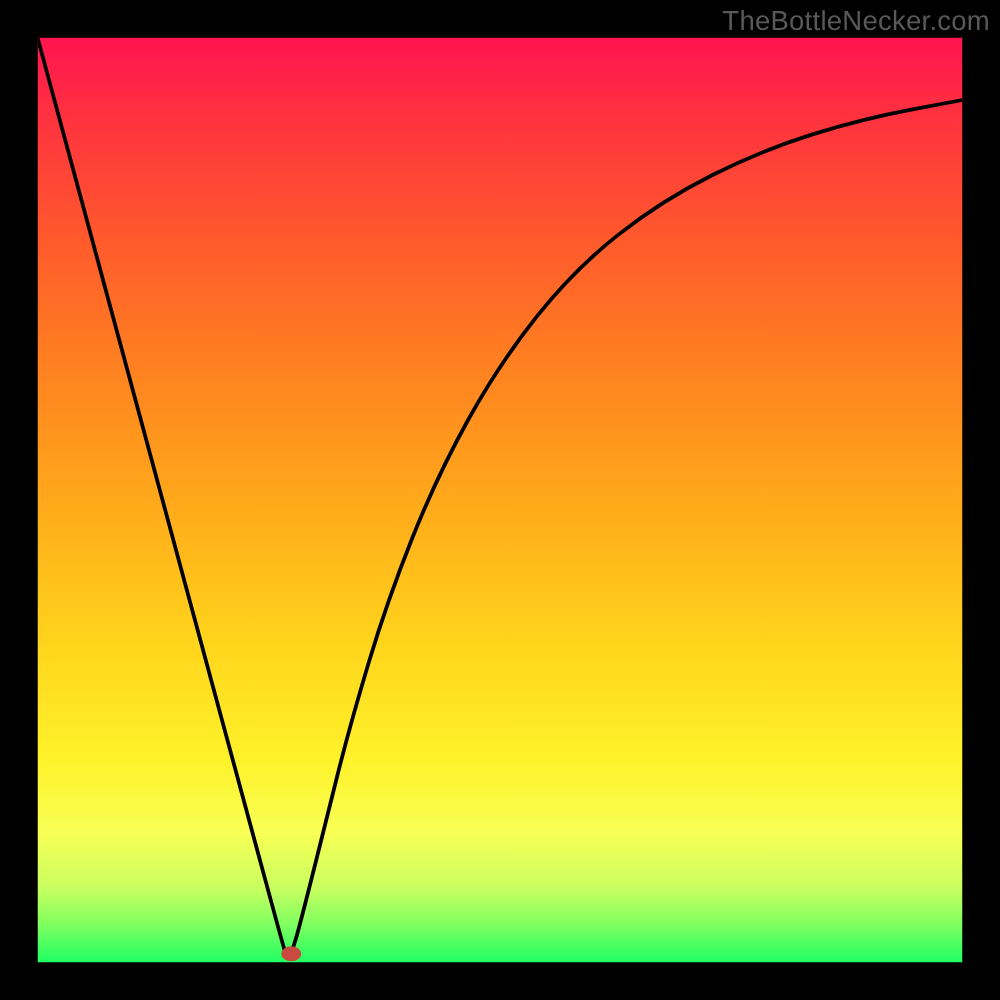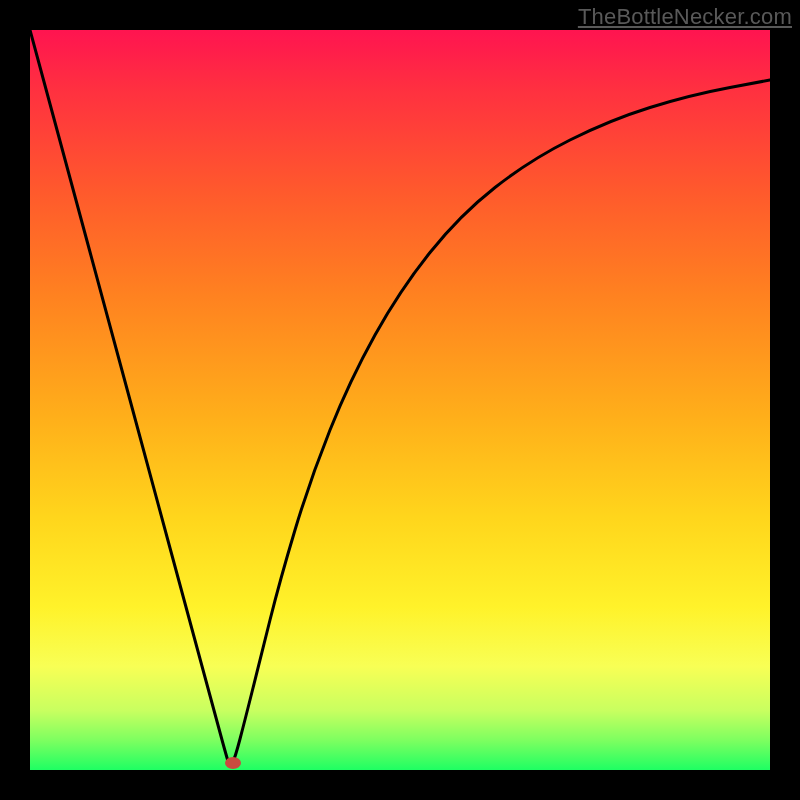--- a/index.html
+++ b/index.html
@@ -58,21 +58,20 @@
     transform: translate(-50%, -50%);
   }
   .watermark {
     position: absolute;
     right: 8px;
     top: 4px;
     color: #595959;
     font-size: 22px;
     font-weight: 500;
     letter-spacing: 0.2px;
-    text-decoration: underline;
   }
 </style>
 </head>
 <body>
 
 <div class="stage">
 
   <div class="plot-area">
     <div class="gradient"></div>
 

